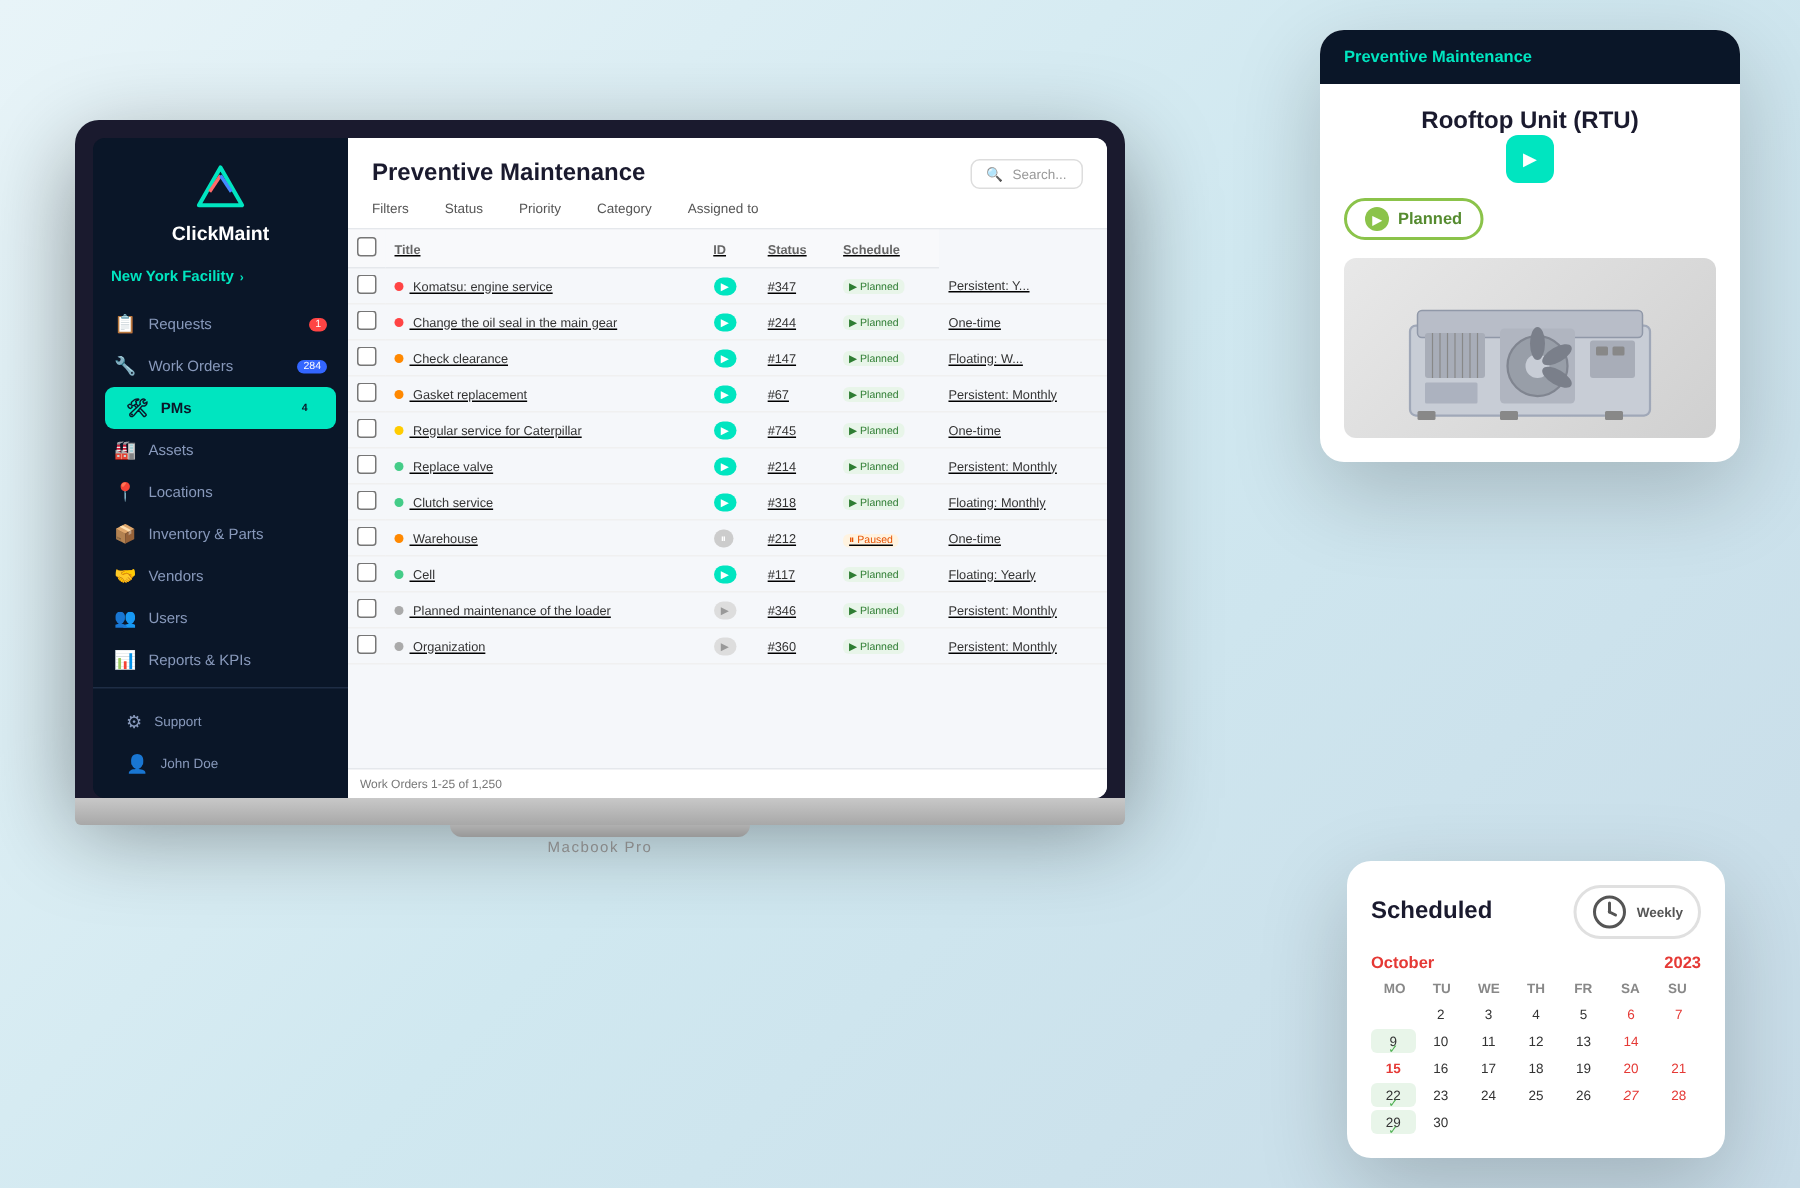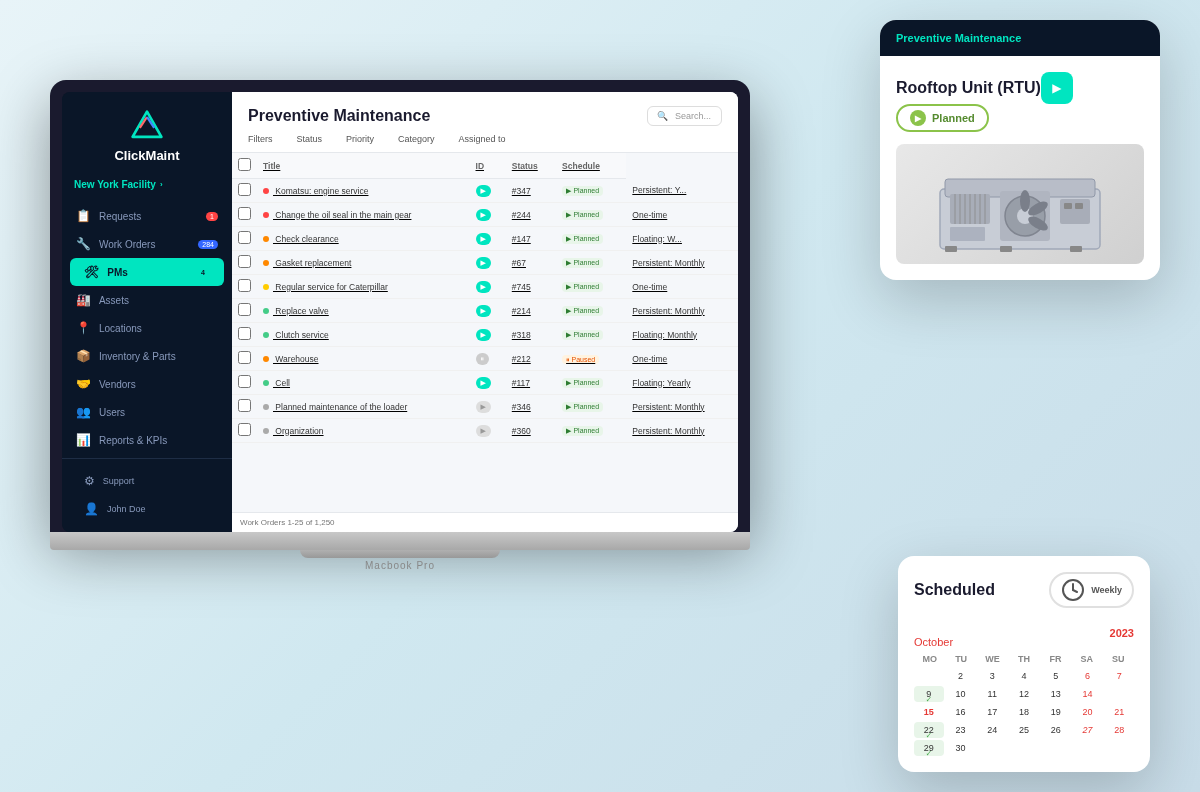--- a/index.html
+++ b/index.html
@@ -276,20 +276,22 @@
       padding: 12px 16px;
       color: #00e5c0;
       font-size: 11px;
       font-weight: 700;
     }
     .pm-card-body { padding: 16px; }
     .pm-card-title-row {
       display: flex;
       align-items: center;
       justify-content: flex-start;
+      margin-bottom: 10px;
+      flex-direction: column;
     }
     .pm-card-title {
       font-size: 16px;
       font-weight: 700;
       color: #1a1a2e;
     }
     .pm-play-btn {
       width: 32px;
       height: 32px;
       background: #00e5c0;
@@ -376,21 +378,21 @@
     .clock-icon {
       width: 24px;
       height: 24px;
     }
     .cal-month-row {
       display: flex;
       justify-content: space-between;
       align-items: center;
       margin-bottom: 6px;
     }
-    .cal-month { color: #e53935; font-size: 11px; font-weight: 400; margin-top: 18px; }
+    .cal-month { color: #e53935; font-size: 11px; font-weight: 700; }
     .cal-year { color: #e53935; font-size: 11px; font-weight: 600; }
     .cal-days-header {
       display: grid;
       grid-template-columns: repeat(7, 1fr);
       text-align: center;
       font-size: 9px;
       font-weight: 600;
       color: #888;
       margin-bottom: 4px;
     }

